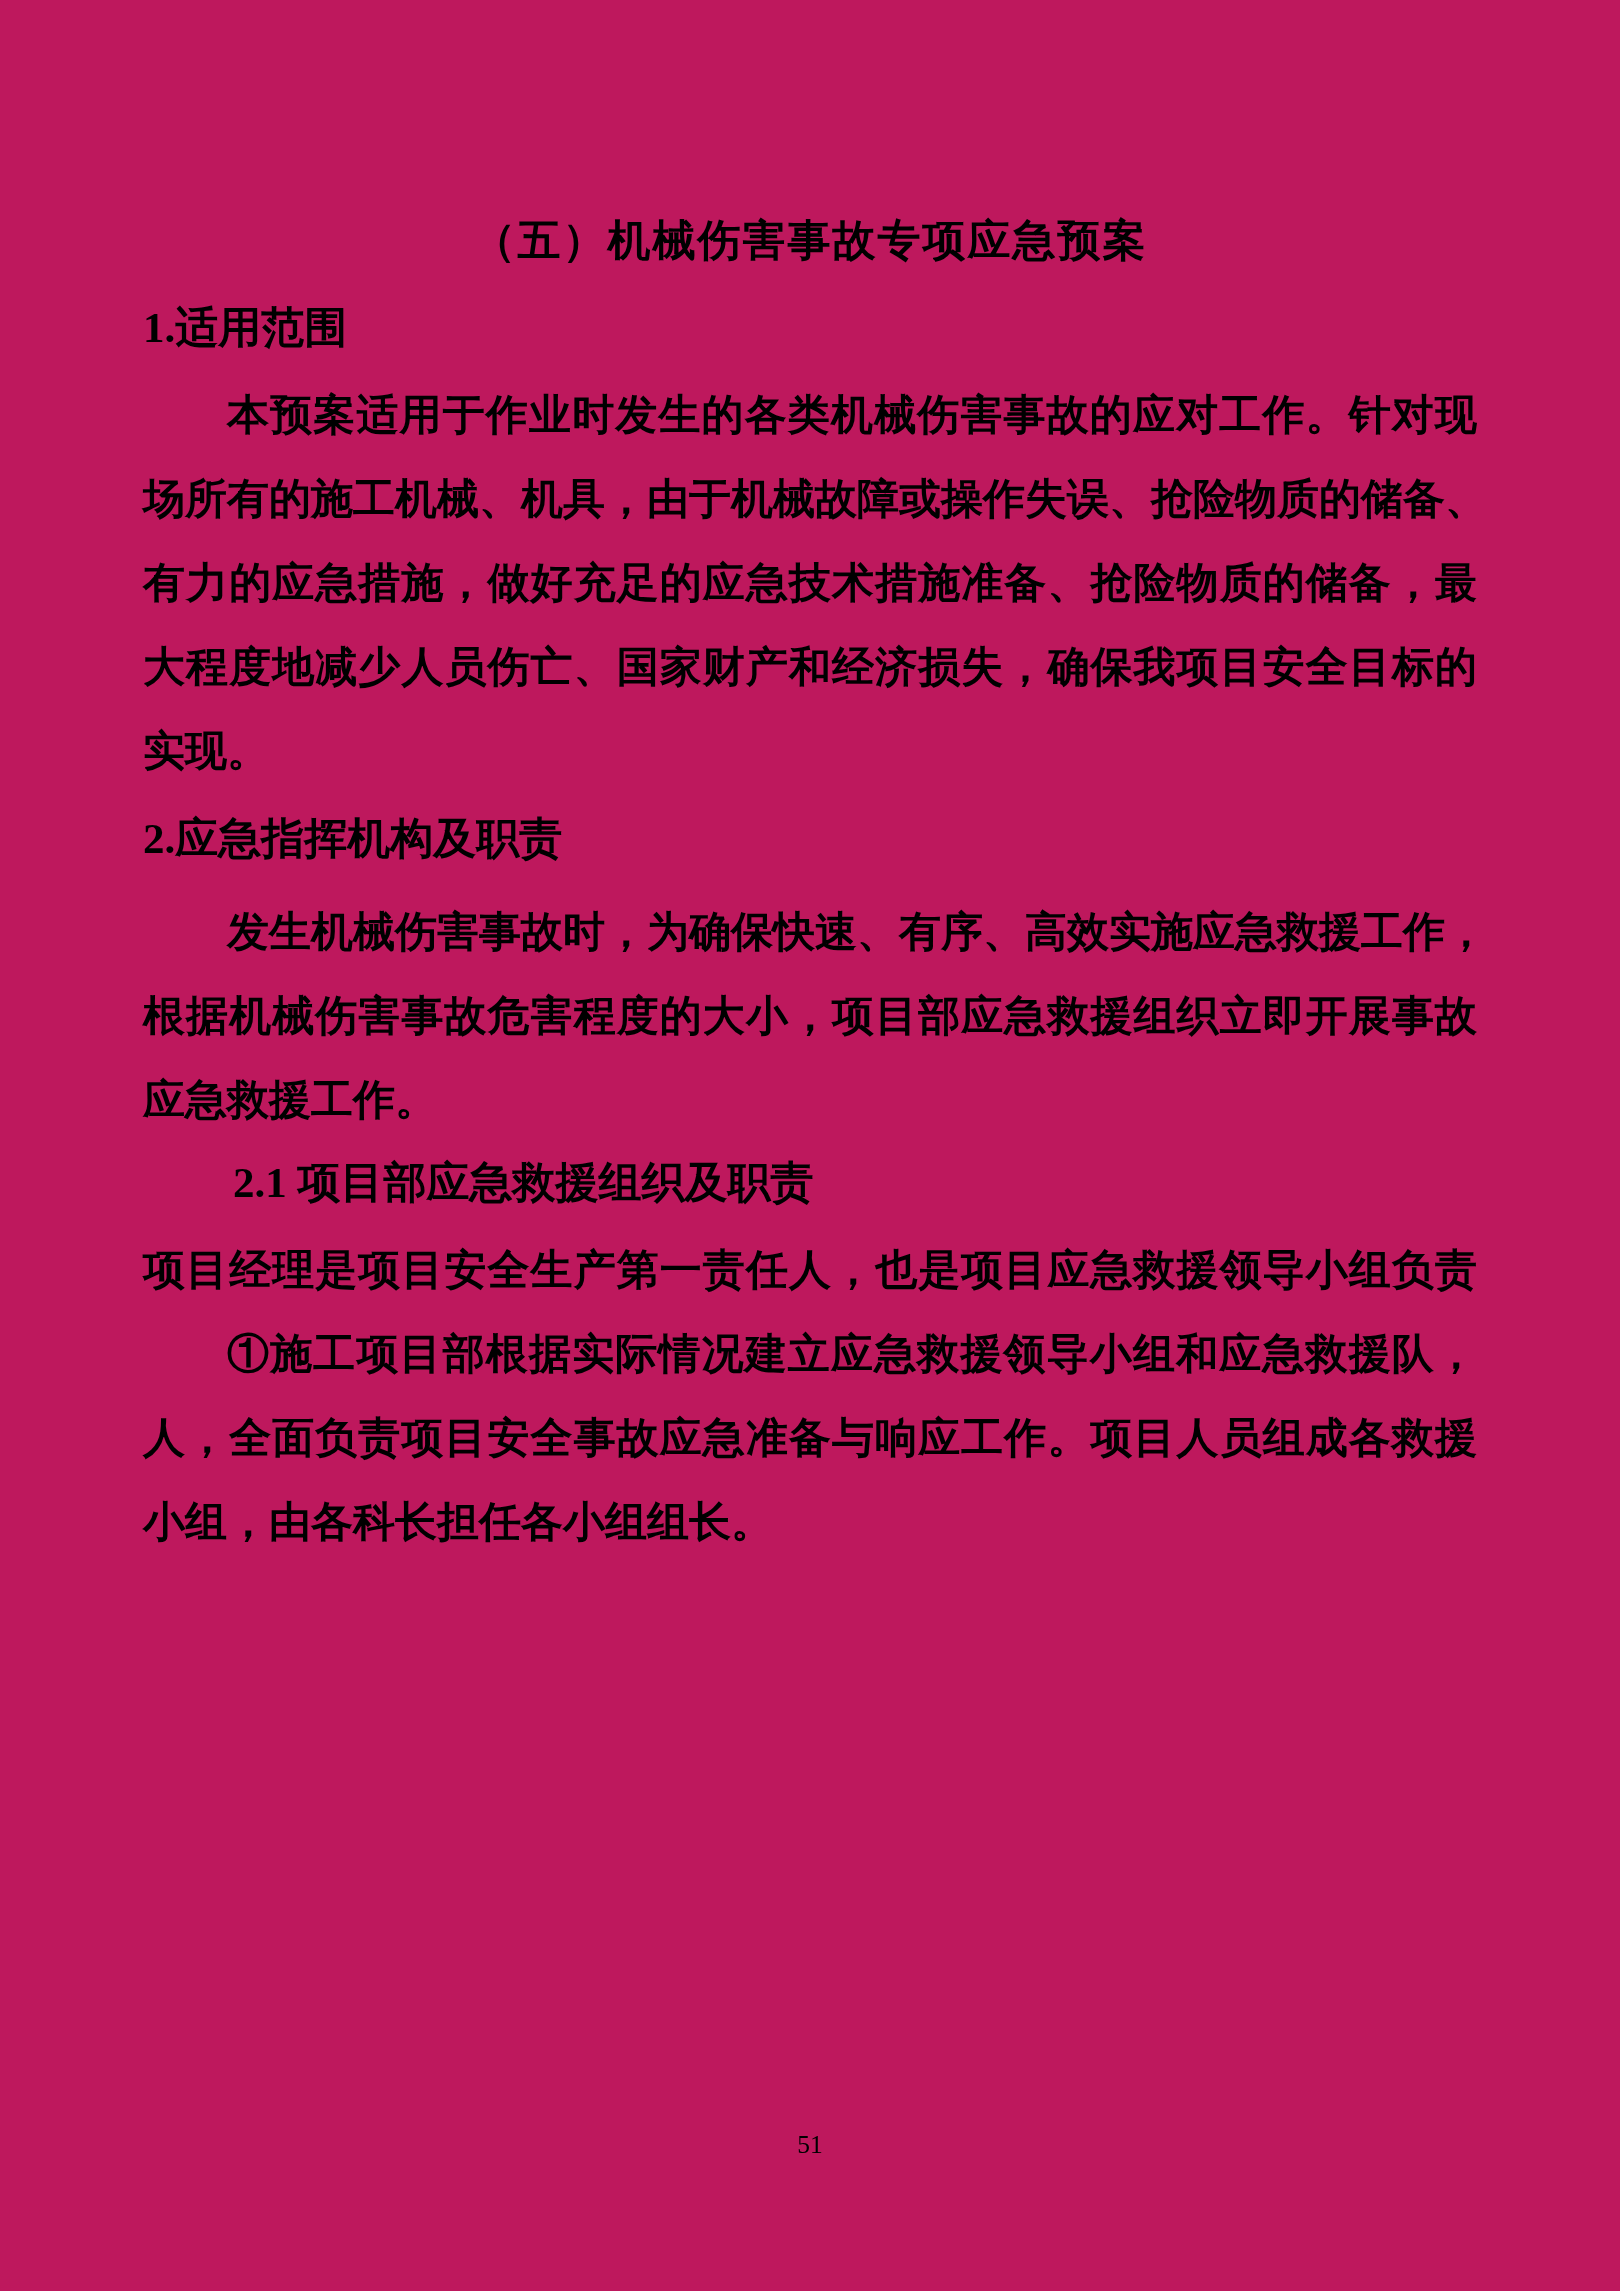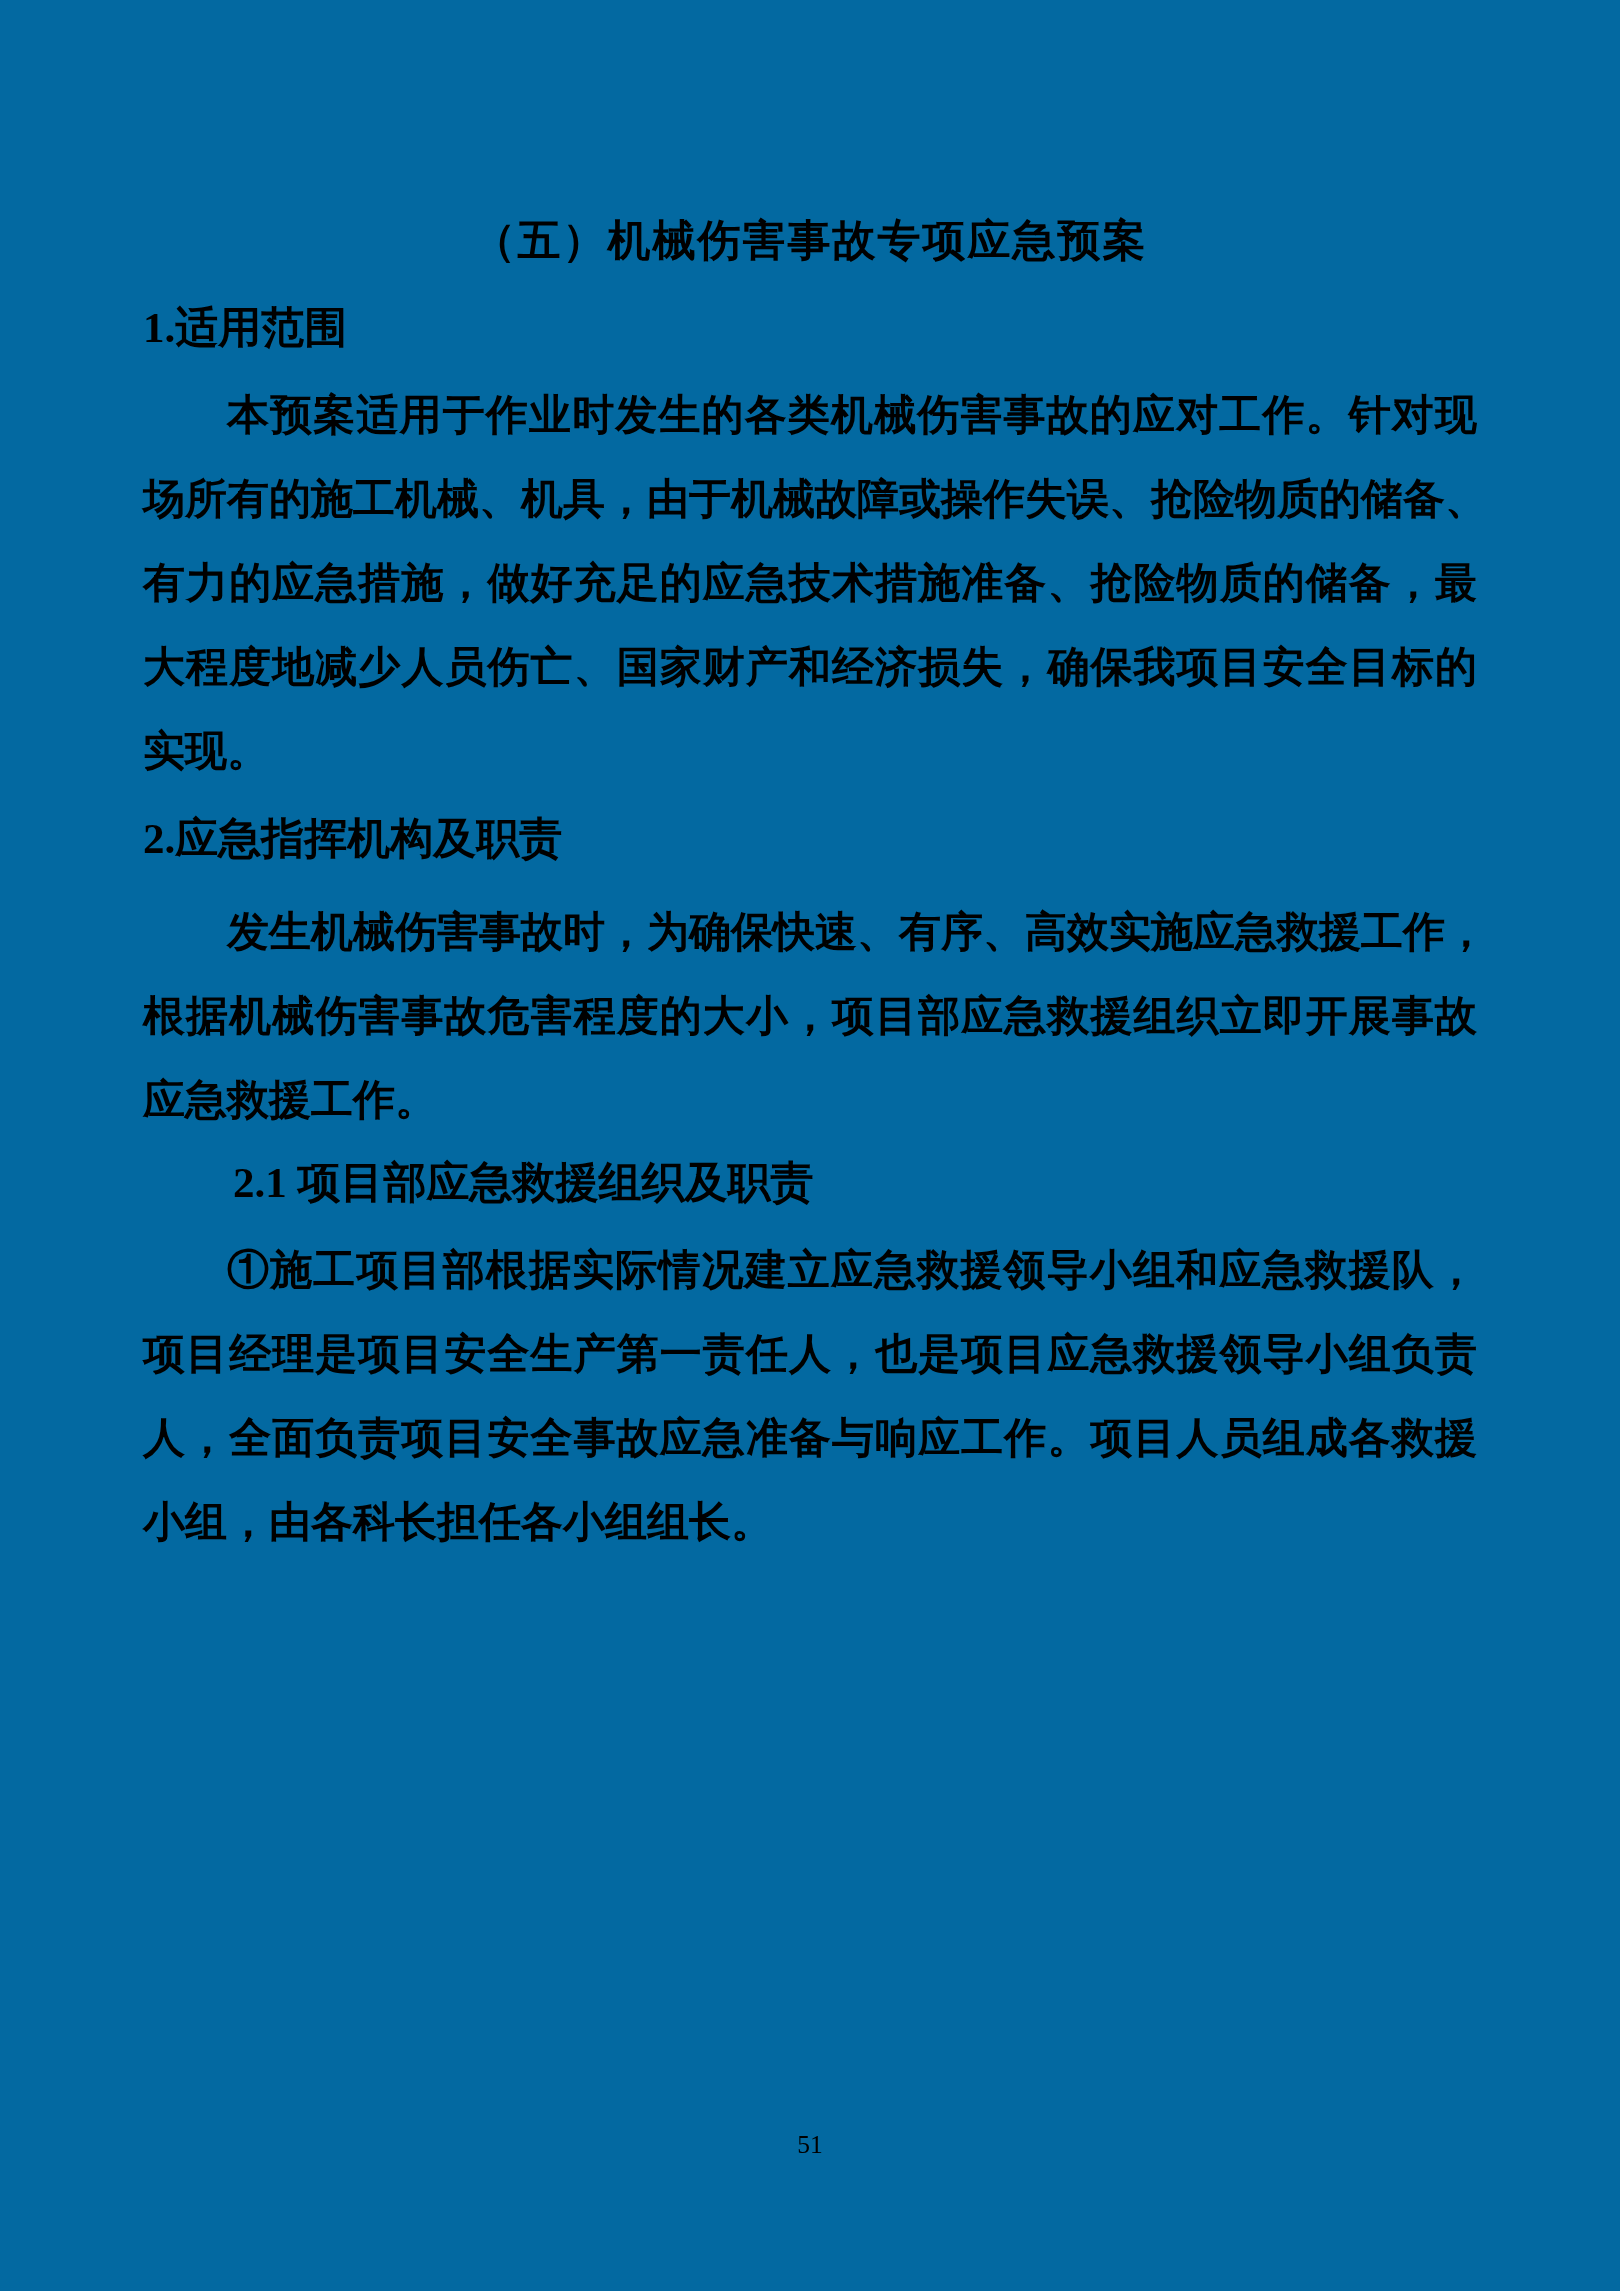--- a/index.html
+++ b/index.html
@@ -4,21 +4,21 @@
 <style>
   html, body {
     margin: 0;
     padding: 0;
     background: #ffffff;
   }
   .page {
     position: relative;
     width: 1620px;
     height: 2292px;
-    background: #0369a1;
+    background: #be185d;
     color: #000000;
     font-family: "Liberation Serif", "DejaVu Serif", serif;
     box-sizing: border-box;
     padding: 212px 143px 0 143px;
     overflow: hidden;
   }
   .title {
     margin: 0;
     font-size: 43px;
     line-height: 57px;
@@ -87,22 +87,22 @@
 
   <div class="para p2">
       <div class="line first">发生机械伤害事故时，为确保快速、有序、高效实施应急救援工作，</div>
       <div class="line">根据机械伤害事故危害程度的大小，项目部应急救援组织立即开展事故</div>
       <div class="line last">应急救援工作。</div>
     </div>
 
   <h3 class="heading h3a">2.1 项目部应急救援组织及职责</h3>
 
   <div class="para p3">
+      <div class="line">项目经理是项目安全生产第一责任人，也是项目应急救援领导小组负责</div>
       <div class="line first">①施工项目部根据实际情况建立应急救援领导小组和应急救援队，</div>
-      <div class="line">项目经理是项目安全生产第一责任人，也是项目应急救援领导小组负责</div>
       <div class="line">人，全面负责项目安全事故应急准备与响应工作。项目人员组成各救援</div>
       <div class="line last">小组，由各科长担任各小组组长。</div>
     </div>
 
   <div class="page-number">51</div>
 
 </div>
 
 
 </body></html>

